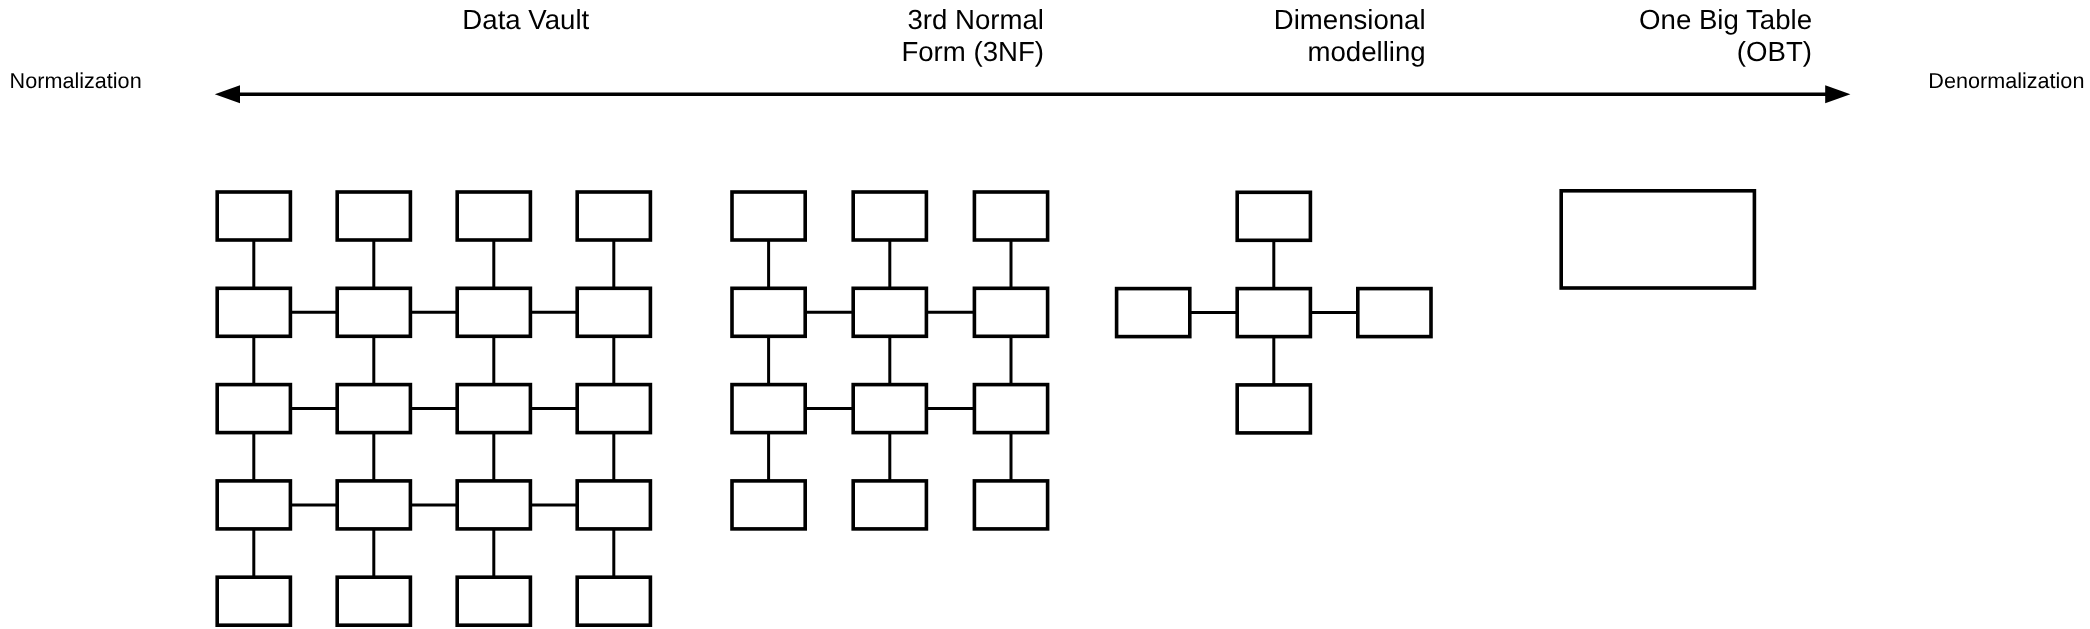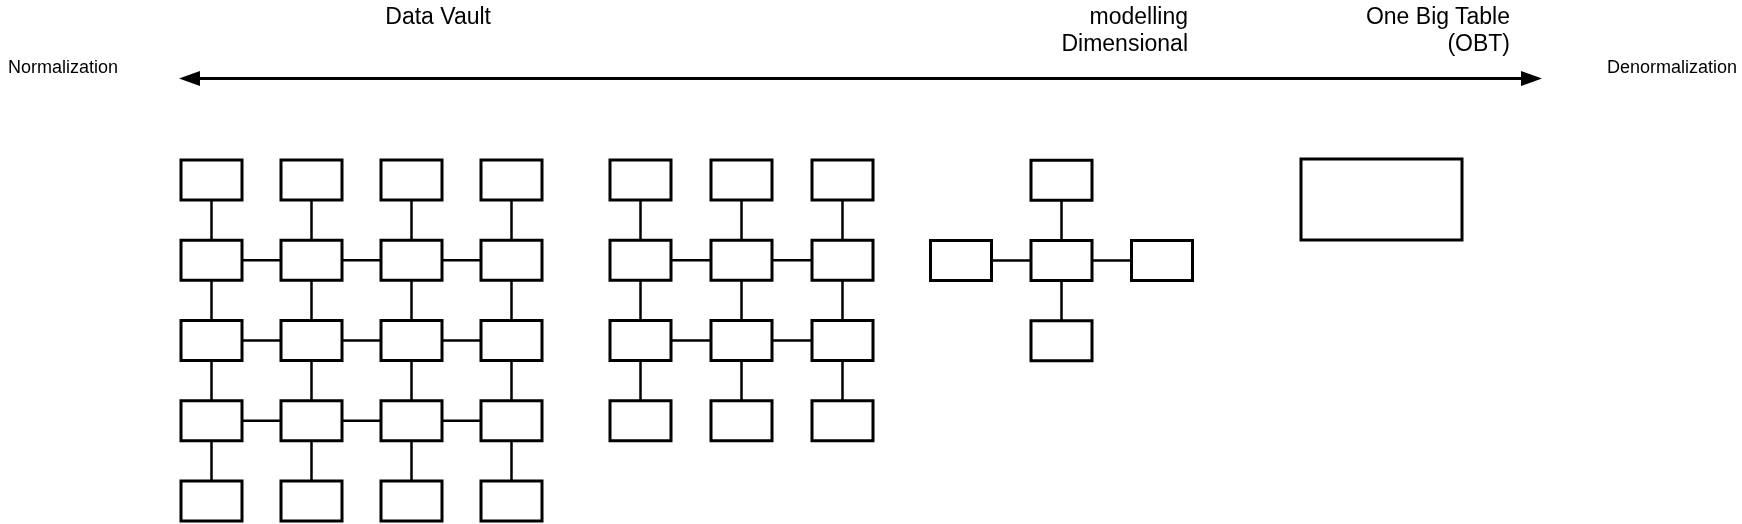--- a/index.html
+++ b/index.html
@@ -134,24 +134,28 @@
     </svg>
 
   <div class="axis-label" id="axis-left-label">Normalization</div>
 
   <div class="axis-label" id="axis-right-label">Denormalization</div>
 
   <div class="model-label" id="model-label-0">
     <div>Data Vault</div>
   </div>
 
+  <div class="model-label" id="model-label-1">
+    <div>3rd Normal</div>
+    <div>Form (3NF)</div>
+  </div>
 
   <div class="model-label" id="model-label-2">
+    <div>Dimensional</div>
     <div>modelling</div>
-    <div>Dimensional</div>
   </div>
 
   <div class="model-label" id="model-label-3">
     <div>One Big Table</div>
     <div>(OBT)</div>
   </div>
 
 </div>
 
 </body></html>

